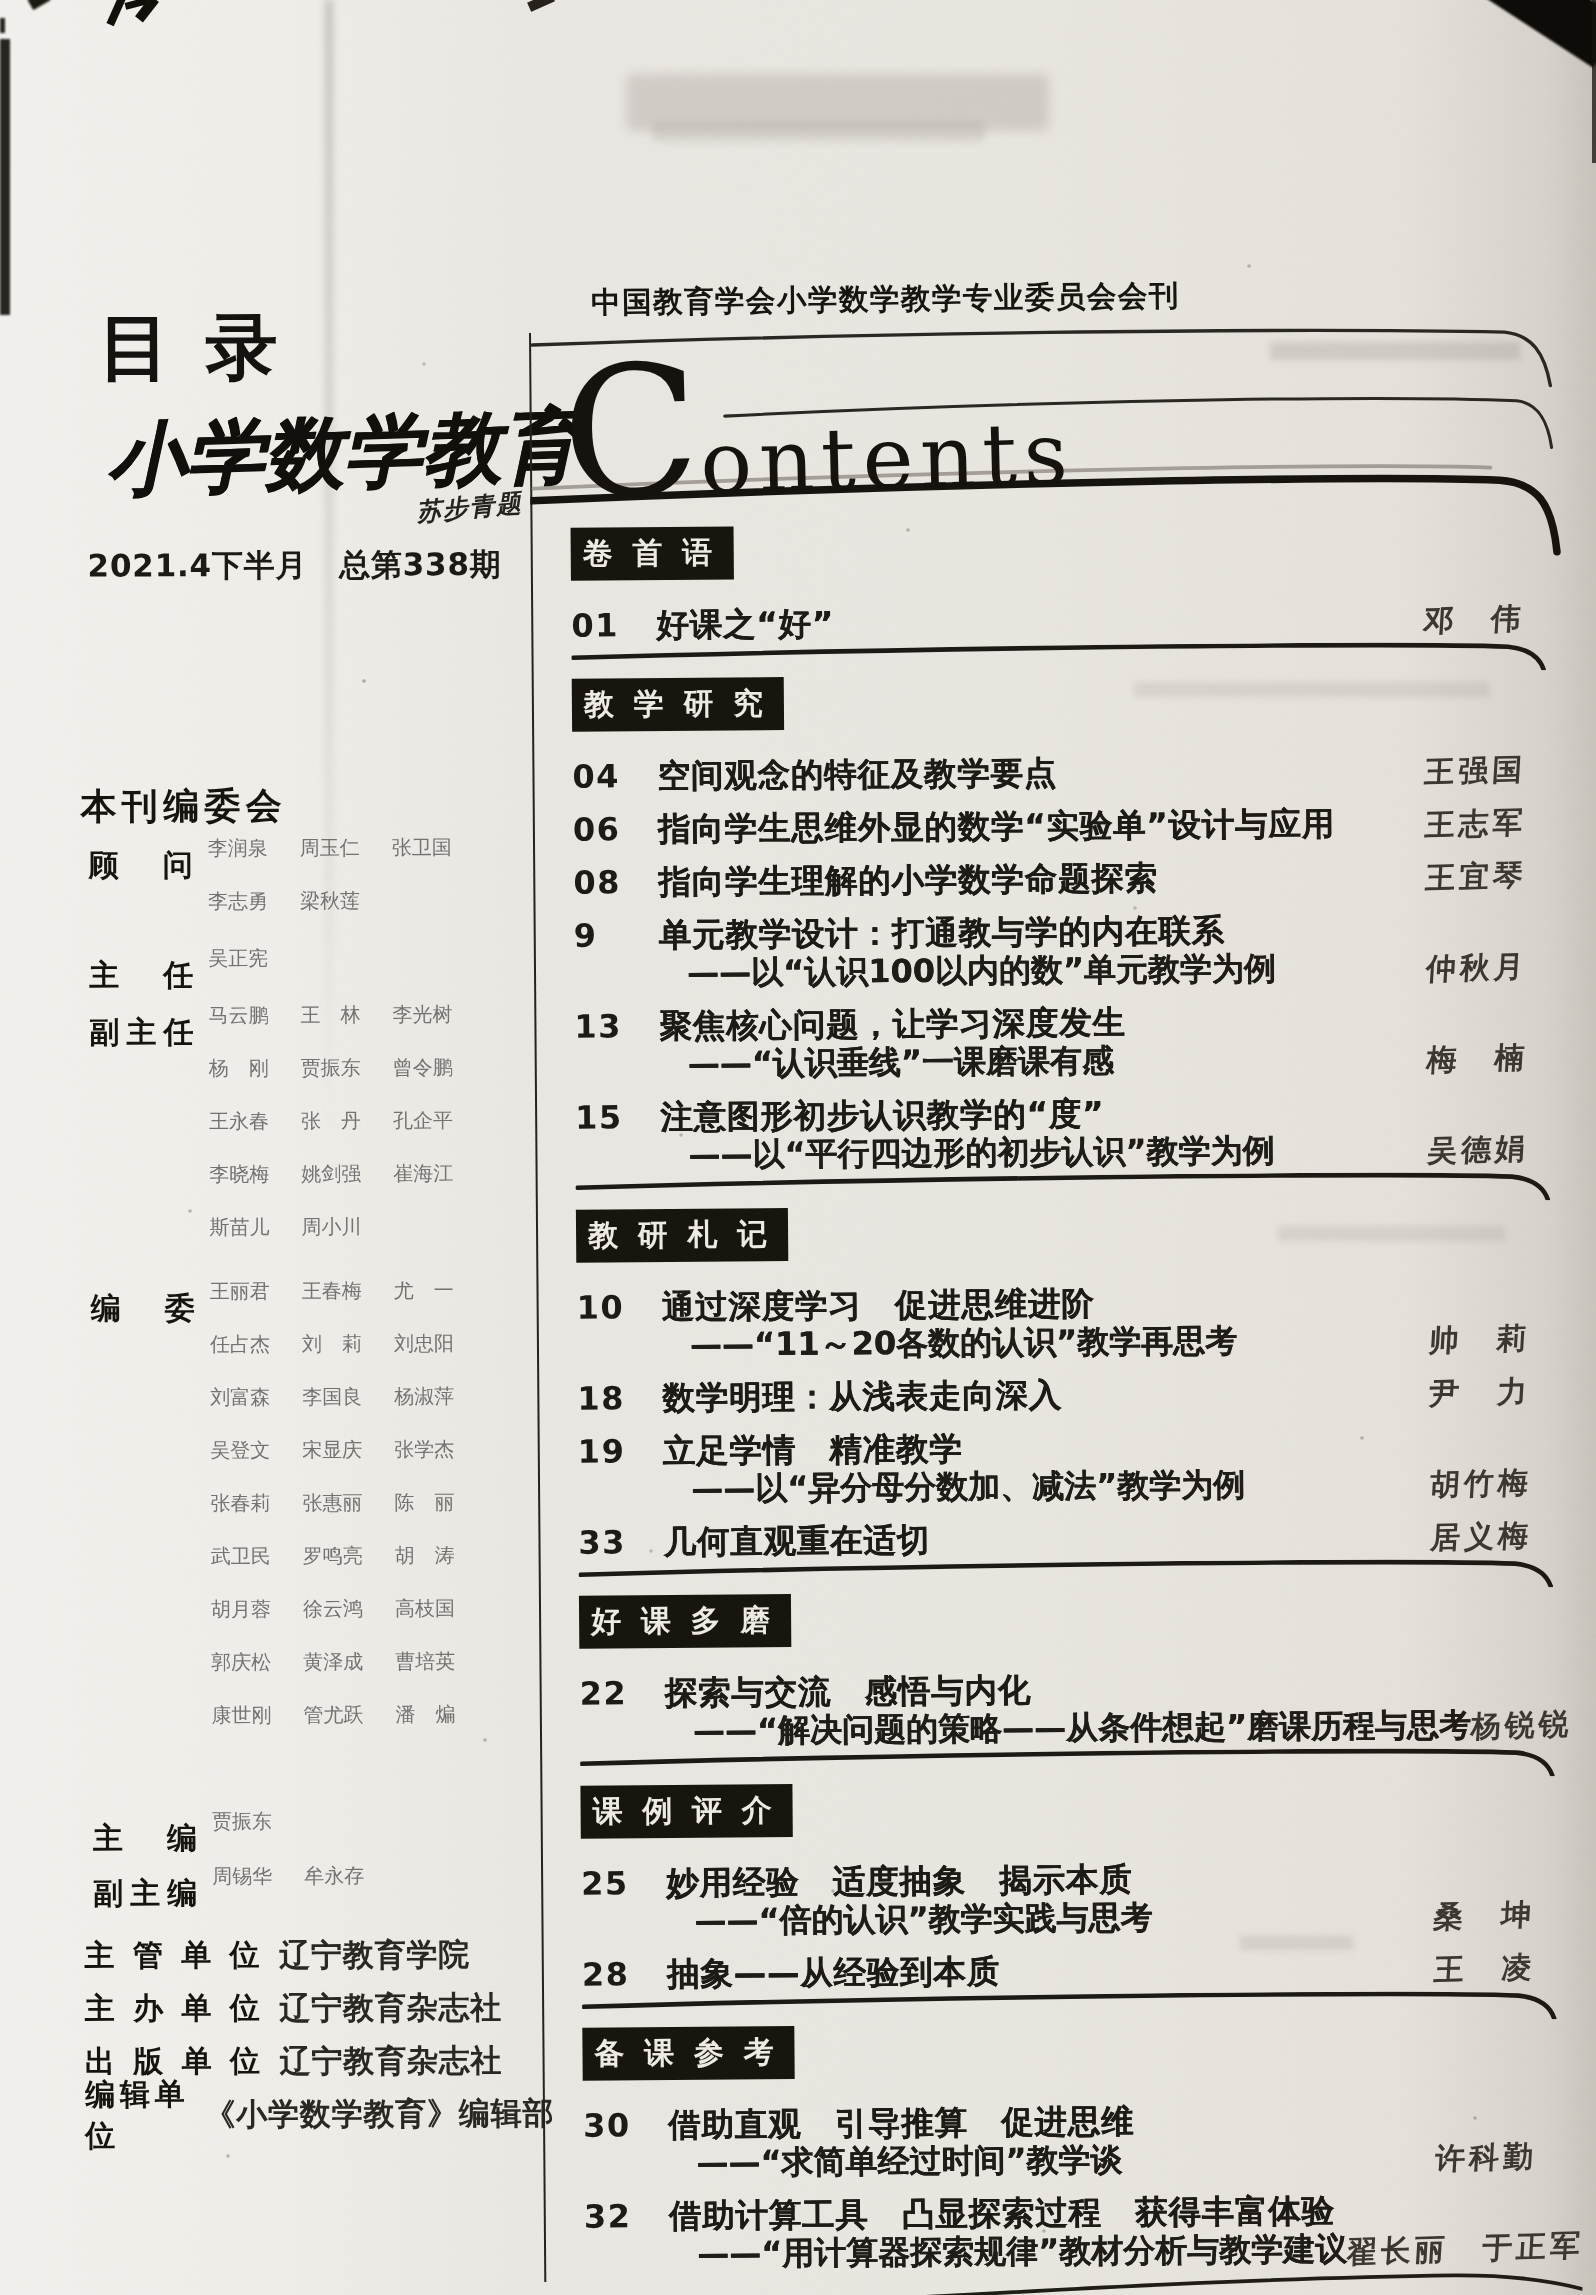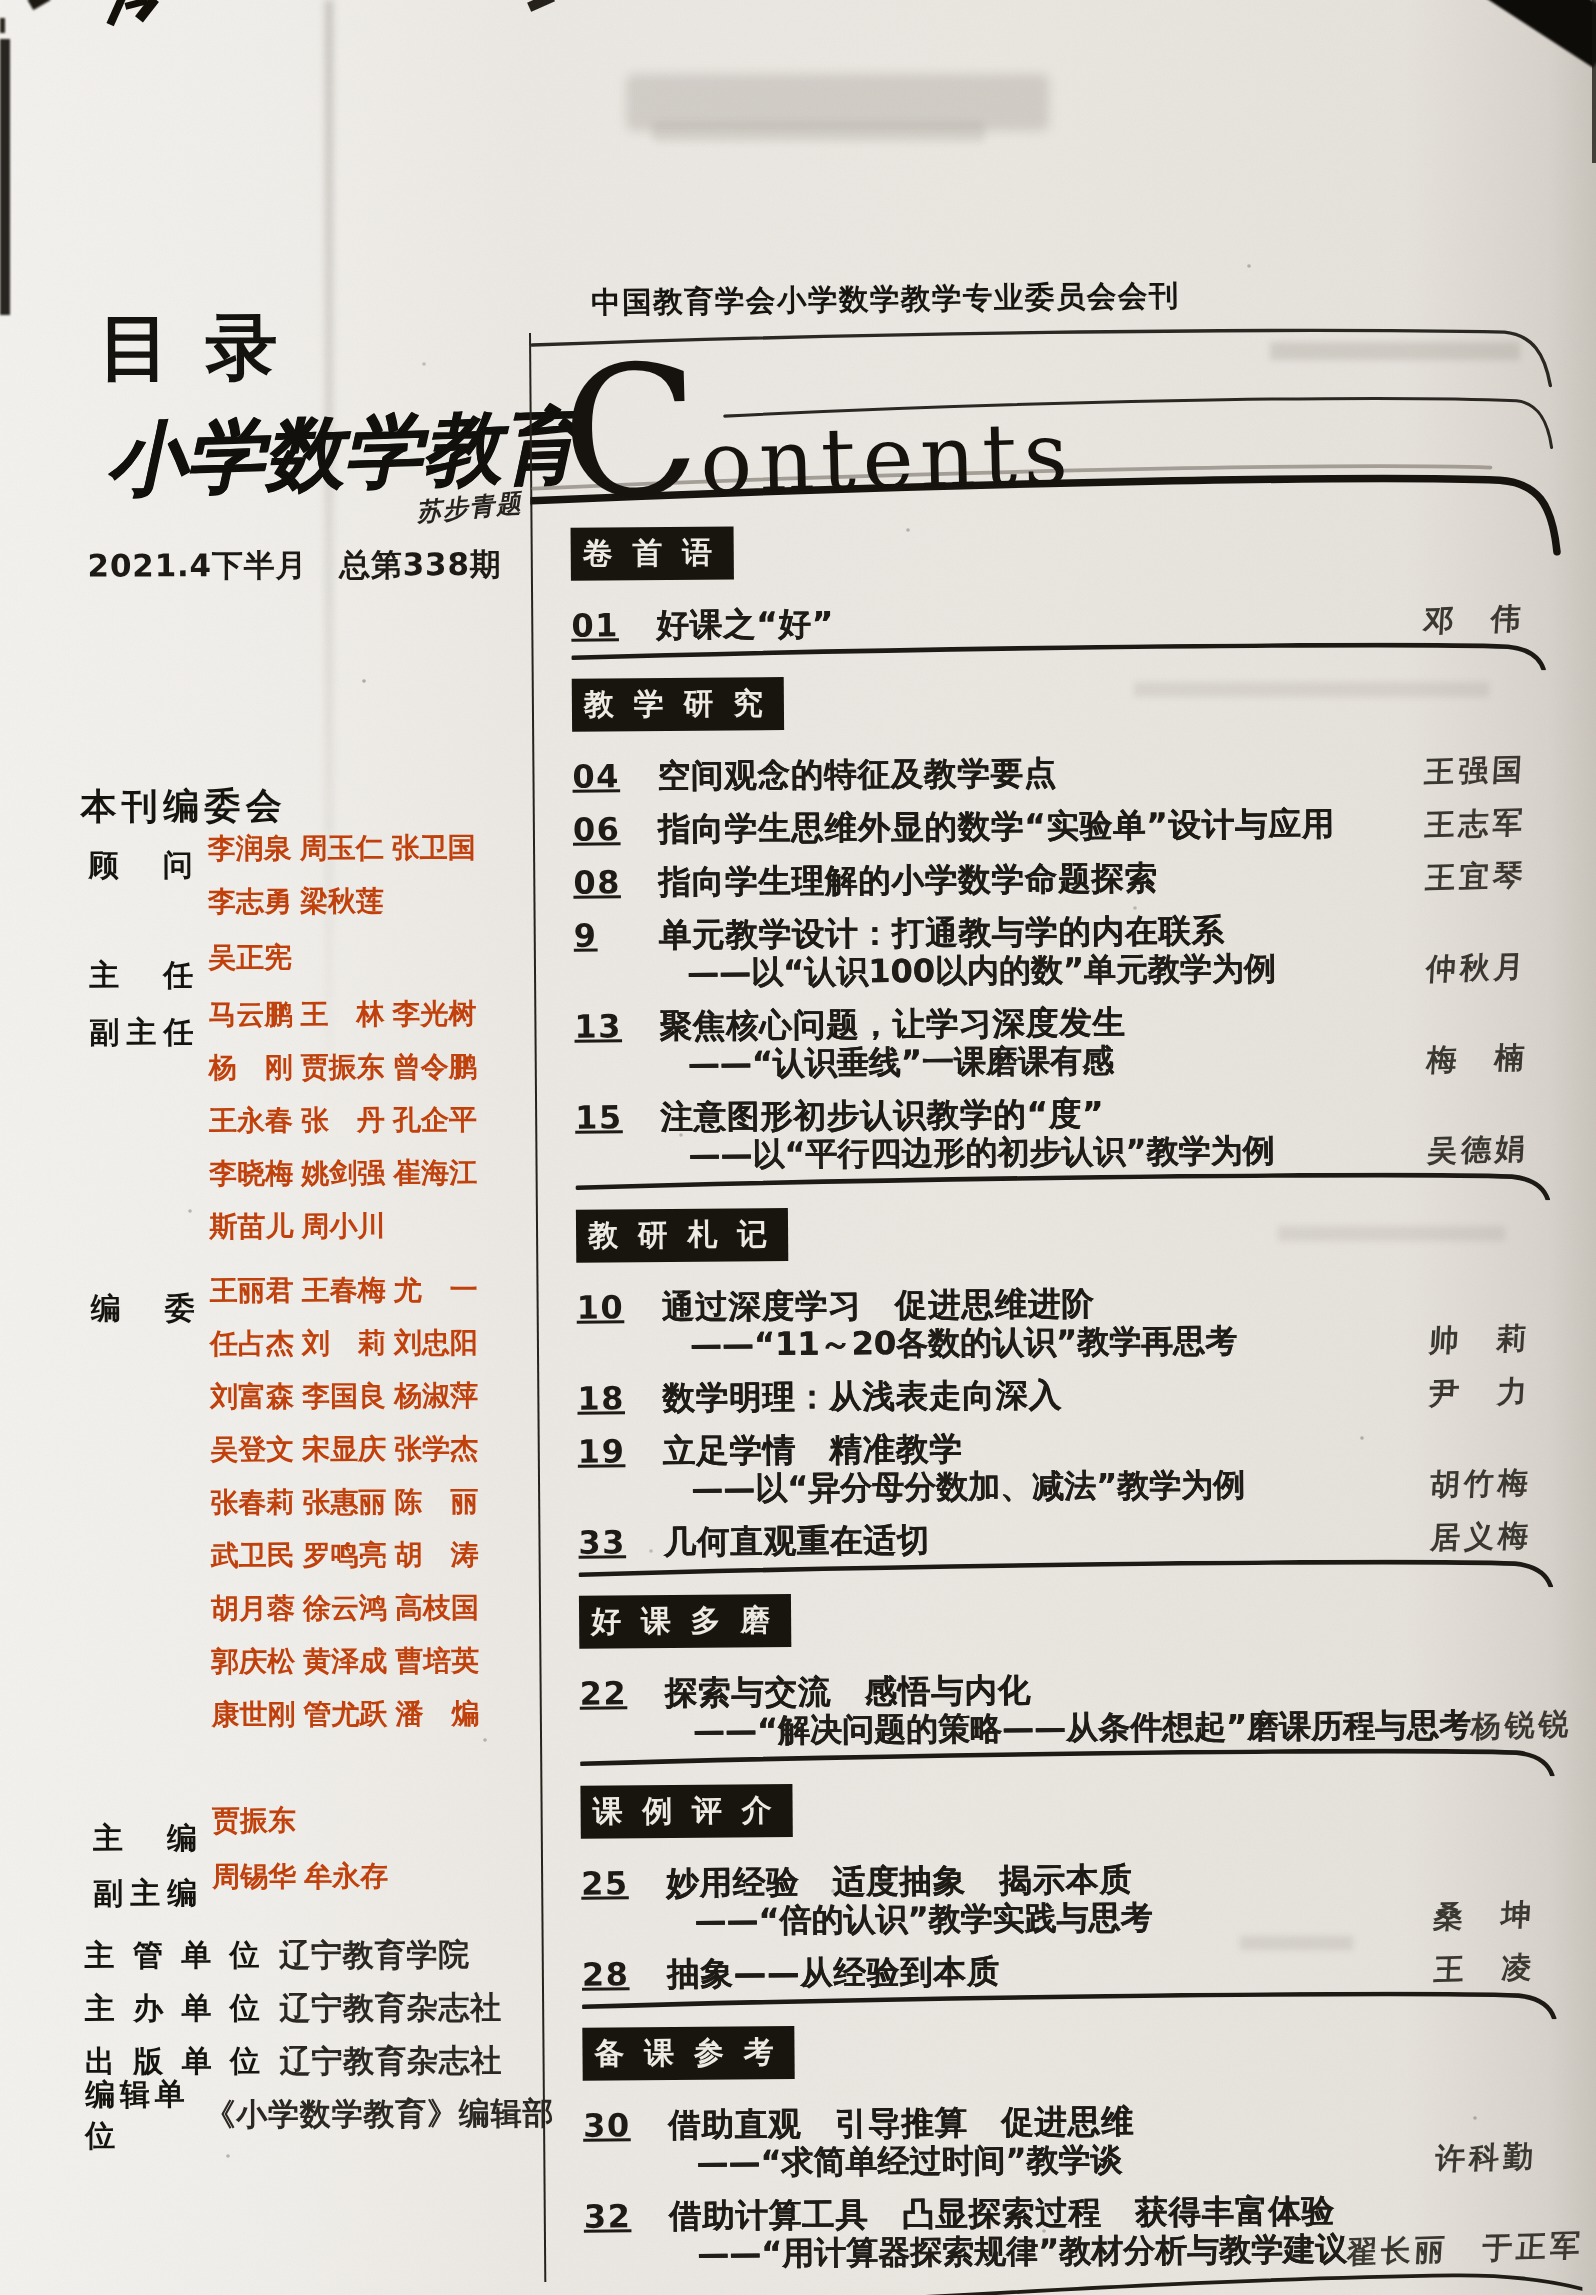--- a/index.html
+++ b/index.html
@@ -49,22 +49,22 @@
   .roles{position:absolute;left:85px;top:823px;width:423px;}
   .role{position:relative;}
   .role + .role{margin-top:3.8px;}
   .roles .role:nth-child(4){margin-top:11.3px;}
   .roles .role:nth-child(5){margin-top:53px;}
   .roles .role:nth-child(6){margin-top:2.3px;}
   .role-label{position:absolute;left:0;top:16px;height:53px;line-height:53px;width:104px;
     font-size:30px;font-weight:bold;text-align:justify;text-align-last:justify;color:#16140f;}
   .role-rows{margin-left:119px;}
   .name-row{height:53px;display:flex;align-items:center;}
-  .name-cell{display:inline-block;width:86px;margin-right:6px;font-size:28px;font-weight:bold;
-    white-space:nowrap;color:#c2410c;}
+  .name-cell{display:inline-block;width:86px;margin-right:6px;font-size:20px;font-weight:normal;
+    white-space:nowrap;color:#737373;}
   .units{position:absolute;left:76px;top:1930px;width:469px;}
   .unit-row{height:53px;display:flex;align-items:center;}
   .unit-label{display:inline-block;width:175px;font-size:30px;font-weight:bold;
     text-align:justify;text-align-last:justify;color:#16140f;}
   .unit-value{margin-left:19.7px;font-size:31px;font-family:"DejaVu Serif",serif;font-weight:bold;
     letter-spacing:0.8px;color:#2b2722;white-space:nowrap;}
 
   
   .assoc{position:absolute;left:591px;top:280px;font-size:29.5px;font-weight:bold;letter-spacing:1.5px;
     color:#17150f;transform:rotate(-.7deg);white-space:nowrap;}
@@ -80,21 +80,21 @@
   .sections{position:relative;padding-top:193px;width:962px;}
   .toc-section{margin-top:6px;}
   .toc-section:first-child{margin-top:0;}
   .divider{display:block;width:987px;height:29px;}
   .divider path{fill:none;stroke:#1d1a15;stroke-width:6;stroke-linecap:round;}
   .badge{display:inline-block;margin-top:1.5px;background:#18150f;color:#efece5;
     font-size:30px;font-weight:bold;letter-spacing:19.7px;padding:6px 1.5px 6px 12px;}
   .toc-item{margin-top:15px;}
   .items .toc-item:first-child{margin-top:24px;}
   .line1,.line2{display:flex;align-items:baseline;height:38px;}
-  .pg{flex:0 0 85px;font-size:32px;font-weight:bold;letter-spacing:1.5px;color:#1e1b16;text-decoration:underline;}
+  .pg{flex:0 0 85px;font-size:32px;font-weight:bold;letter-spacing:1.5px;color:#1e1b16;}
   .ttl{font-size:32.5px;font-weight:bold;letter-spacing:0.8px;color:#1e1b16;text-shadow:0.4px 0 #1e1b16;white-space:nowrap;}
   .sub{margin-left:113px;font-size:32px;font-weight:bold;color:#201d18;text-shadow:0.3px 0 #201d18;white-space:nowrap;}
   .au{margin-left:auto;padding-right:9px;font-family:"DejaVu Serif",serif;font-size:30px;font-weight:bold;
     color:#3b3731;letter-spacing:3.8px;transform:skewX(-5deg) rotate(-1.2deg);white-space:nowrap;}
   .bottomcurve{display:block;width:998px;height:50px;margin-top:3px;}
   .bottomcurve path{fill:none;stroke:#201c16;stroke-width:5;stroke-linecap:round;}
 
   .noise{position:absolute;inset:0;width:1597px;height:2295px;opacity:.055;mix-blend-mode:multiply;pointer-events:none;}
 </style>
 </head>

